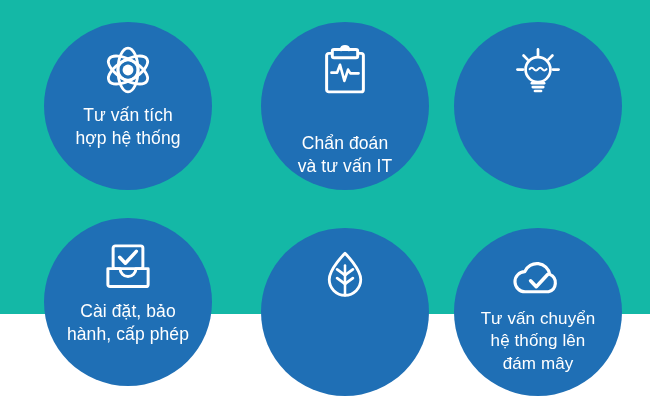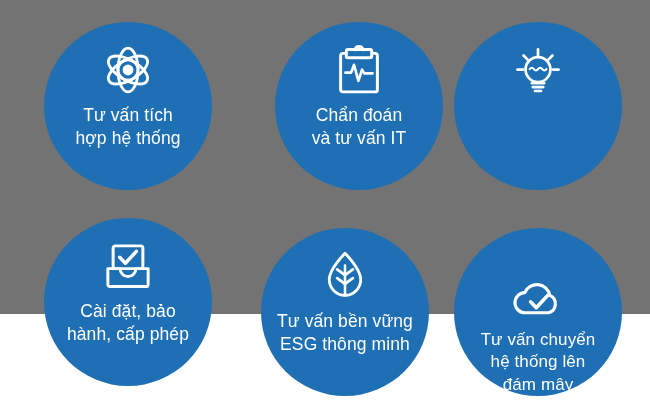--- a/index.html
+++ b/index.html
@@ -10,43 +10,43 @@
     width: 650px;
     height: 417px;
     background: #ffffff;
     font-family: "Liberation Sans", sans-serif;
     overflow: hidden;
   }
   .board {
     position: relative;
     width: 650px;
     height: 314px;
-    background: #737373;
+    background: #14b8a6;
   }
   .service-circle {
     position: absolute;
     width: 168px;
     height: 168px;
     border-radius: 50%;
     background: #1f6fb5;
     display: flex;
     flex-direction: column;
     align-items: center;
     justify-content: flex-start;
     box-sizing: border-box;
     padding-top: 20px;
   }
   
   .pos-0 { left: 44px;  top: 22px; }
-  .pos-1 { left: 275px; top: 22px; }
+  .pos-1 { left: 261px; top: 22px; gap: 28px; }
   .pos-2 { left: 454px; top: 22px; }
   
   .pos-3 { left: 44px;  top: 218px; }
   .pos-4 { left: 261px; top: 228px; }
-  .pos-5 { left: 454px; top: 228px; justify-content: flex-end; }
+  .pos-5 { left: 454px; top: 228px; }
 
   .circle-icon {
     width: 56px;
     height: 56px;
     display: flex;
     align-items: center;
     justify-content: center;
     flex: 0 0 auto;
   }
   .circle-icon svg {
@@ -134,22 +134,20 @@
     <span class="circle-icon">
       <svg viewBox="0 0 64 64" fill="none" stroke="#ffffff" stroke-width="3.2" stroke-linecap="round" stroke-linejoin="round">
         <path d="M32 6 C 32 6, 14 24, 14 36 a18 18 0 0 0 36 0 C 50 24, 32 6, 32 6 z"></path>
         <path d="M32 20 v34" stroke-width="2.9"></path>
         <path d="M32 31 l-9 -6.5"></path>
         <path d="M32 31 l9 -6.5"></path>
         <path d="M32 41 l-9 -6.5"></path>
         <path d="M32 41 l9 -6.5"></path>
       </svg>
     </span>
-    <span class="circle-label">Tư vấn bền vững
-ESG thông minh</span>
   </div>
 
   <div class="service-circle pos-5">
     <span class="circle-icon">
       <svg viewBox="0 0 64 64" fill="none" stroke="#ffffff" stroke-width="3.6" stroke-linecap="round" stroke-linejoin="round">
         <path d="M17.5 50 a11.5 11.5 0 0 1 -0.6 -23 a15 15 0 0 1 28.6 3.2 a10.5 10.5 0 0 1 -1.5 19.8 z"></path>
         <path d="M23.5 37.5 l6.5 6.8 l13 -14" stroke-width="4"></path>
       </svg>
     </span>
     <span class="circle-label three-line">Tư vấn chuyển

